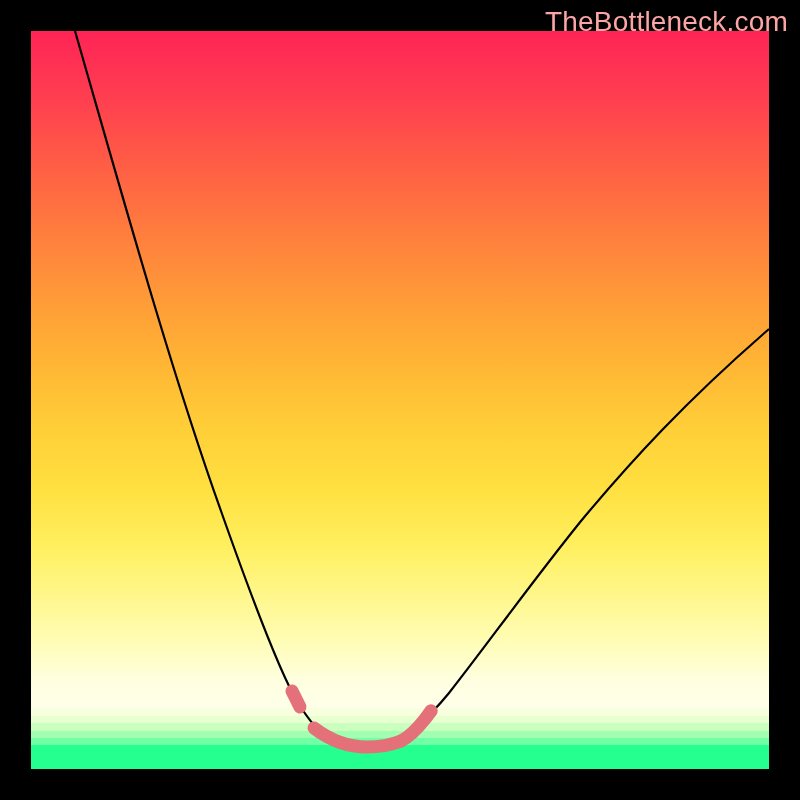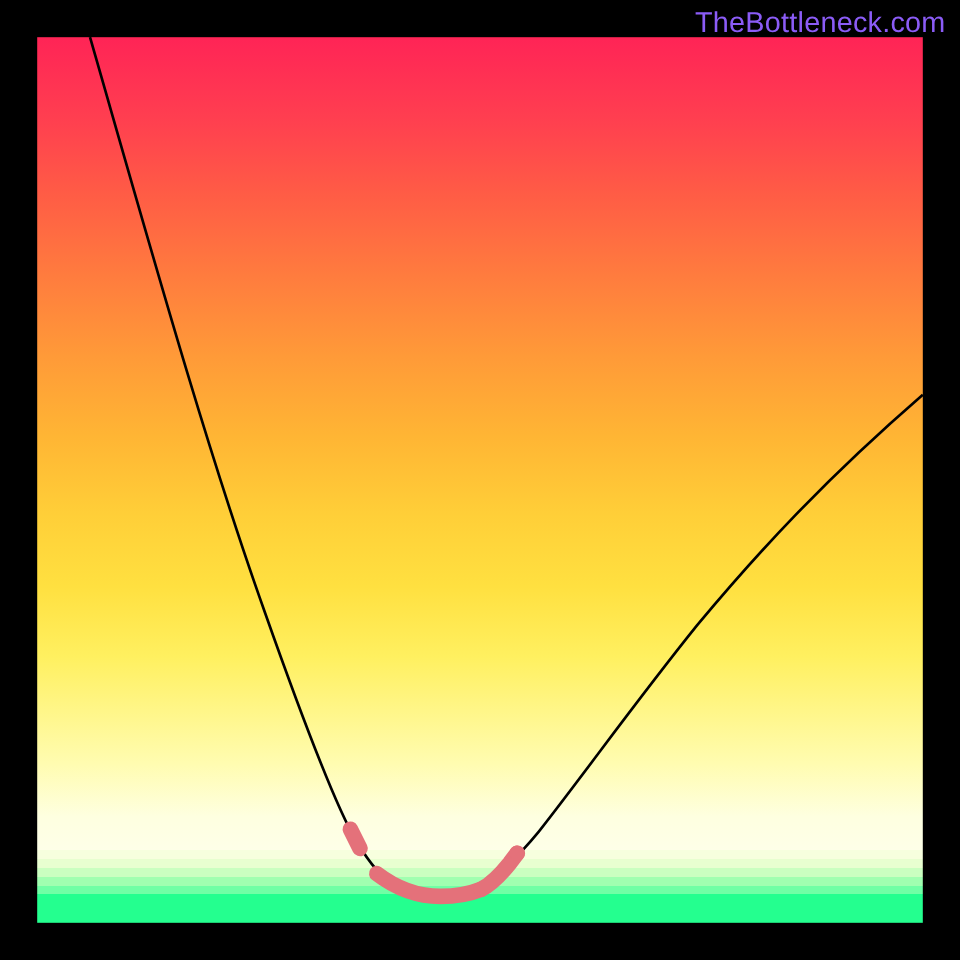--- a/index.html
+++ b/index.html
@@ -51,22 +51,22 @@
       #ff7c3e 73%,
       #ff5d45 82%,
       #ff3e50 91%,
       #ff2456 100%
     );
   }
   .watermark {
     position: absolute;
     top: 6px;
     right: 12px;
-    color: #8b5cf6;
-    font-size: 24px;
+    color: #fca5a5;
+    font-size: 28px;
     font-weight: 400;
     letter-spacing: 0.2px;
     z-index: 10;
   }
   svg.curves {
     position: absolute;
     left: 0;
     top: 0;
     width: 738px;
     height: 738px;

